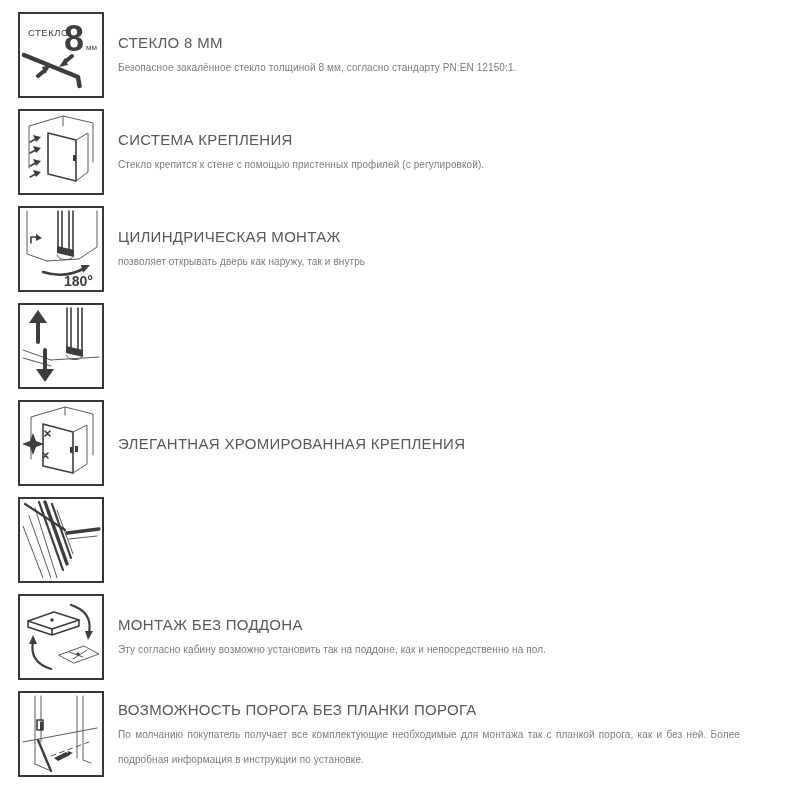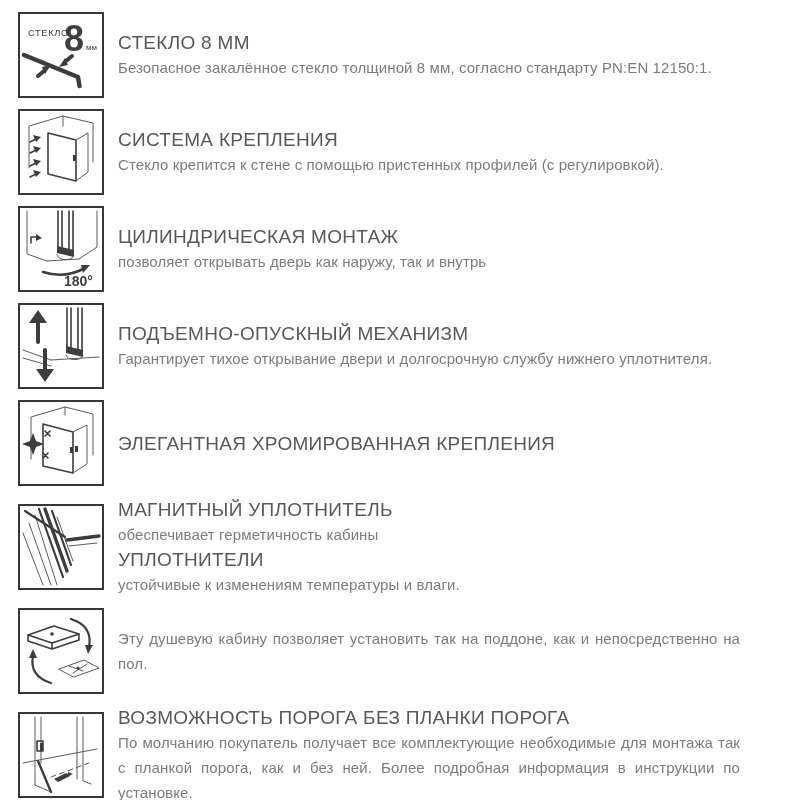--- a/index.html
+++ b/index.html
@@ -13,25 +13,25 @@
     display:flex;align-items:center;margin-bottom:11px;min-height:85px;
   }
   .icon-box{
     flex:none;width:86px;height:86px;box-sizing:border-box;
     border:2.5px solid #373737;background:#fff;
     display:flex;align-items:center;justify-content:center;
   }
   .icon-box svg{display:block;}
   .feature-text{margin-left:14px;flex:1;max-width:622px;}
   .feature-title{
-    margin:0;font-size:19px;font-weight:400;line-height:25px;
+    margin:0;font-size:15px;font-weight:400;line-height:25px;
     color:#57585a;letter-spacing:.3px;
   }
   .feature-body{
-    margin:0;font-size:15px;line-height:25px;color:#7b7c7e;
+    margin:0;font-size:10px;line-height:25px;color:#7b7c7e;
     text-align:justify;letter-spacing:.1px;
   }
   .ic{stroke:#3d3d3d;fill:none;stroke-linecap:round;stroke-linejoin:round;}
   .ic-thin{stroke:#5a5a5a;stroke-width:1;}
   .ic-mid{stroke-width:1.6;}
   .ic-thick{stroke-width:4;}
   .ic-fill{fill:#3d3d3d;stroke:none;}
   .ic-text{fill:#3f3f3f;stroke:none;font-family:"Liberation Sans",sans-serif;}
 </style>
 </head>
@@ -113,24 +113,20 @@
         <path class="ic ic-thin" d="M30 54 L78 51"></path>
         <path class="ic ic-mid" d="M46 2 L46 45 M50 2 L50 46 M57 2 L57 47 M61 2 L61 48"></path>
         <polygon class="ic-fill" points="45,40 62,44 62,51 45,47"></polygon>
         <path class="ic ic-thin" d="M45 49 a 9 6 0 0 0 17 1"></path>
         <path class="ic ic-thick" d="M17 36 L17 16"></path>
         <polygon class="ic-fill" points="17,4 8,17 26,17"></polygon>
         <path class="ic ic-thick" d="M24 44 L24 64"></path>
         <polygon class="ic-fill" points="24,76 15,63 33,63"></polygon>
       </svg>
     </div>
-    <div class="feature-text">
-      <h3 class="feature-title">ПОДЪЕМНО-ОПУСКНЫЙ МЕХАНИЗМ</h3>
-      <p class="feature-body">Гарантирует тихое открывание двери и долгосрочную службу нижнего уплотнителя.</p>
-    </div>
   </div>
 
   <div class="feature-row">
     <div class="icon-box">
       <svg width="80" height="80" viewBox="0 0 80 80">
         <path class="ic ic-thin" d="M10 56 L10 14 L44 4 L72 11 L72 52"></path>
         <path class="ic ic-thin" d="M44 4 L44 12"></path>
         <path class="ic ic-mid" d="M22 21 L52 29 L52 70 L22 63 Z"></path>
         <path class="ic ic-thin" d="M52 29 L66 22 L66 61 L52 70"></path>
         <rect class="ic-fill" x="49" y="44" width="3" height="6"></rect>
@@ -150,46 +146,41 @@
       <svg width="80" height="80" viewBox="0 0 80 80">
         <path class="ic ic-thin" d="M2 26 L22 78 M8 16 L30 78 M14 8 L36 78"></path>
         <path class="ic" stroke-width="2.2" d="M18 2 L42 70"></path>
         <path class="ic" stroke-width="3.4" d="M24 2 L46 64"></path>
         <path class="ic" stroke-width="2.2" d="M31 4 L50 58"></path>
         <path class="ic ic-thin" d="M36 10 L52 54"></path>
         <path class="ic" stroke-width="3.4" d="M46 33 L78 29"></path>
         <path class="ic ic-thin" d="M48 39 L76 36"></path>
         <path class="ic" stroke-width="2.2" d="M4 4 L44 30"></path>
       </svg>
-    </div>
-    <div class="feature-text">
-      <h3 class="feature-title">МАГНИТНЫЙ УПЛОТНИТЕЛЬ</h3>
-      <p class="feature-body">обеспечивает герметичность кабины</p>
-      <h3 class="feature-title">УПЛОТНИТЕЛИ</h3>
-      <p class="feature-body">устойчивые к изменениям температуры и влаги.</p>
     </div>
   </div>
 
   <div class="feature-row">
     <div class="icon-box">
       <svg width="80" height="80" viewBox="0 0 80 80">
         <path class="ic ic-mid" d="M7 24 L33 15 L58 23 L31 32 Z"></path>
         <path class="ic ic-mid" d="M7 24 L7 30 L31 38 L31 32 M58 23 L58 29 L31 38"></path>
         <circle class="ic-fill" cx="31" cy="23" r="1.8"></circle>
         <path class="ic ic-thin" d="M38 58 L63 49 L78 57 L53 66 Z"></path>
         <path class="ic ic-thin" d="M48 55 L62 60 M66 53 L52 62"></path>
         <circle class="ic-fill" cx="57" cy="57" r="1.6"></circle>
         <path class="ic" stroke-width="2.2" d="M50 8 Q 72 15 68 36"></path>
         <polygon class="ic-fill" points="64,34 72,34 67,43"></polygon>
         <path class="ic" stroke-width="2.2" d="M30 72 Q 8 65 12 45"></path>
         <polygon class="ic-fill" points="8,47 16,47 12,38"></polygon>
       </svg>
     </div>
     <div class="feature-text">
-      <p class="feature-body">Эту душевую кабину позволяет установить так на поддоне, как и непосредственно на пол.</p>
+      <h3 class="feature-title">МОНТАЖ БЕЗ ПОДДОНА</h3>
+      <p class="feature-body">Эту согласно кабину возможно установить так на поддоне, как и непосредственно на пол.</p>
     </div>
   </div>
 
   <div class="feature-row">
     <div class="icon-box">
       <svg width="80" height="80" viewBox="0 0 80 80">
         <path class="ic ic-thin" d="M14 2 L14 70 M20 2 L20 48"></path>
         <path class="ic ic-thin" d="M56 2 L56 64 M62 2 L62 66 L70 69"></path>
         <path class="ic ic-thin" d="M2 48 L76 34"></path>
         <path class="ic ic-thin" stroke-dasharray="5 4" d="M30 62 L68 48"></path>

